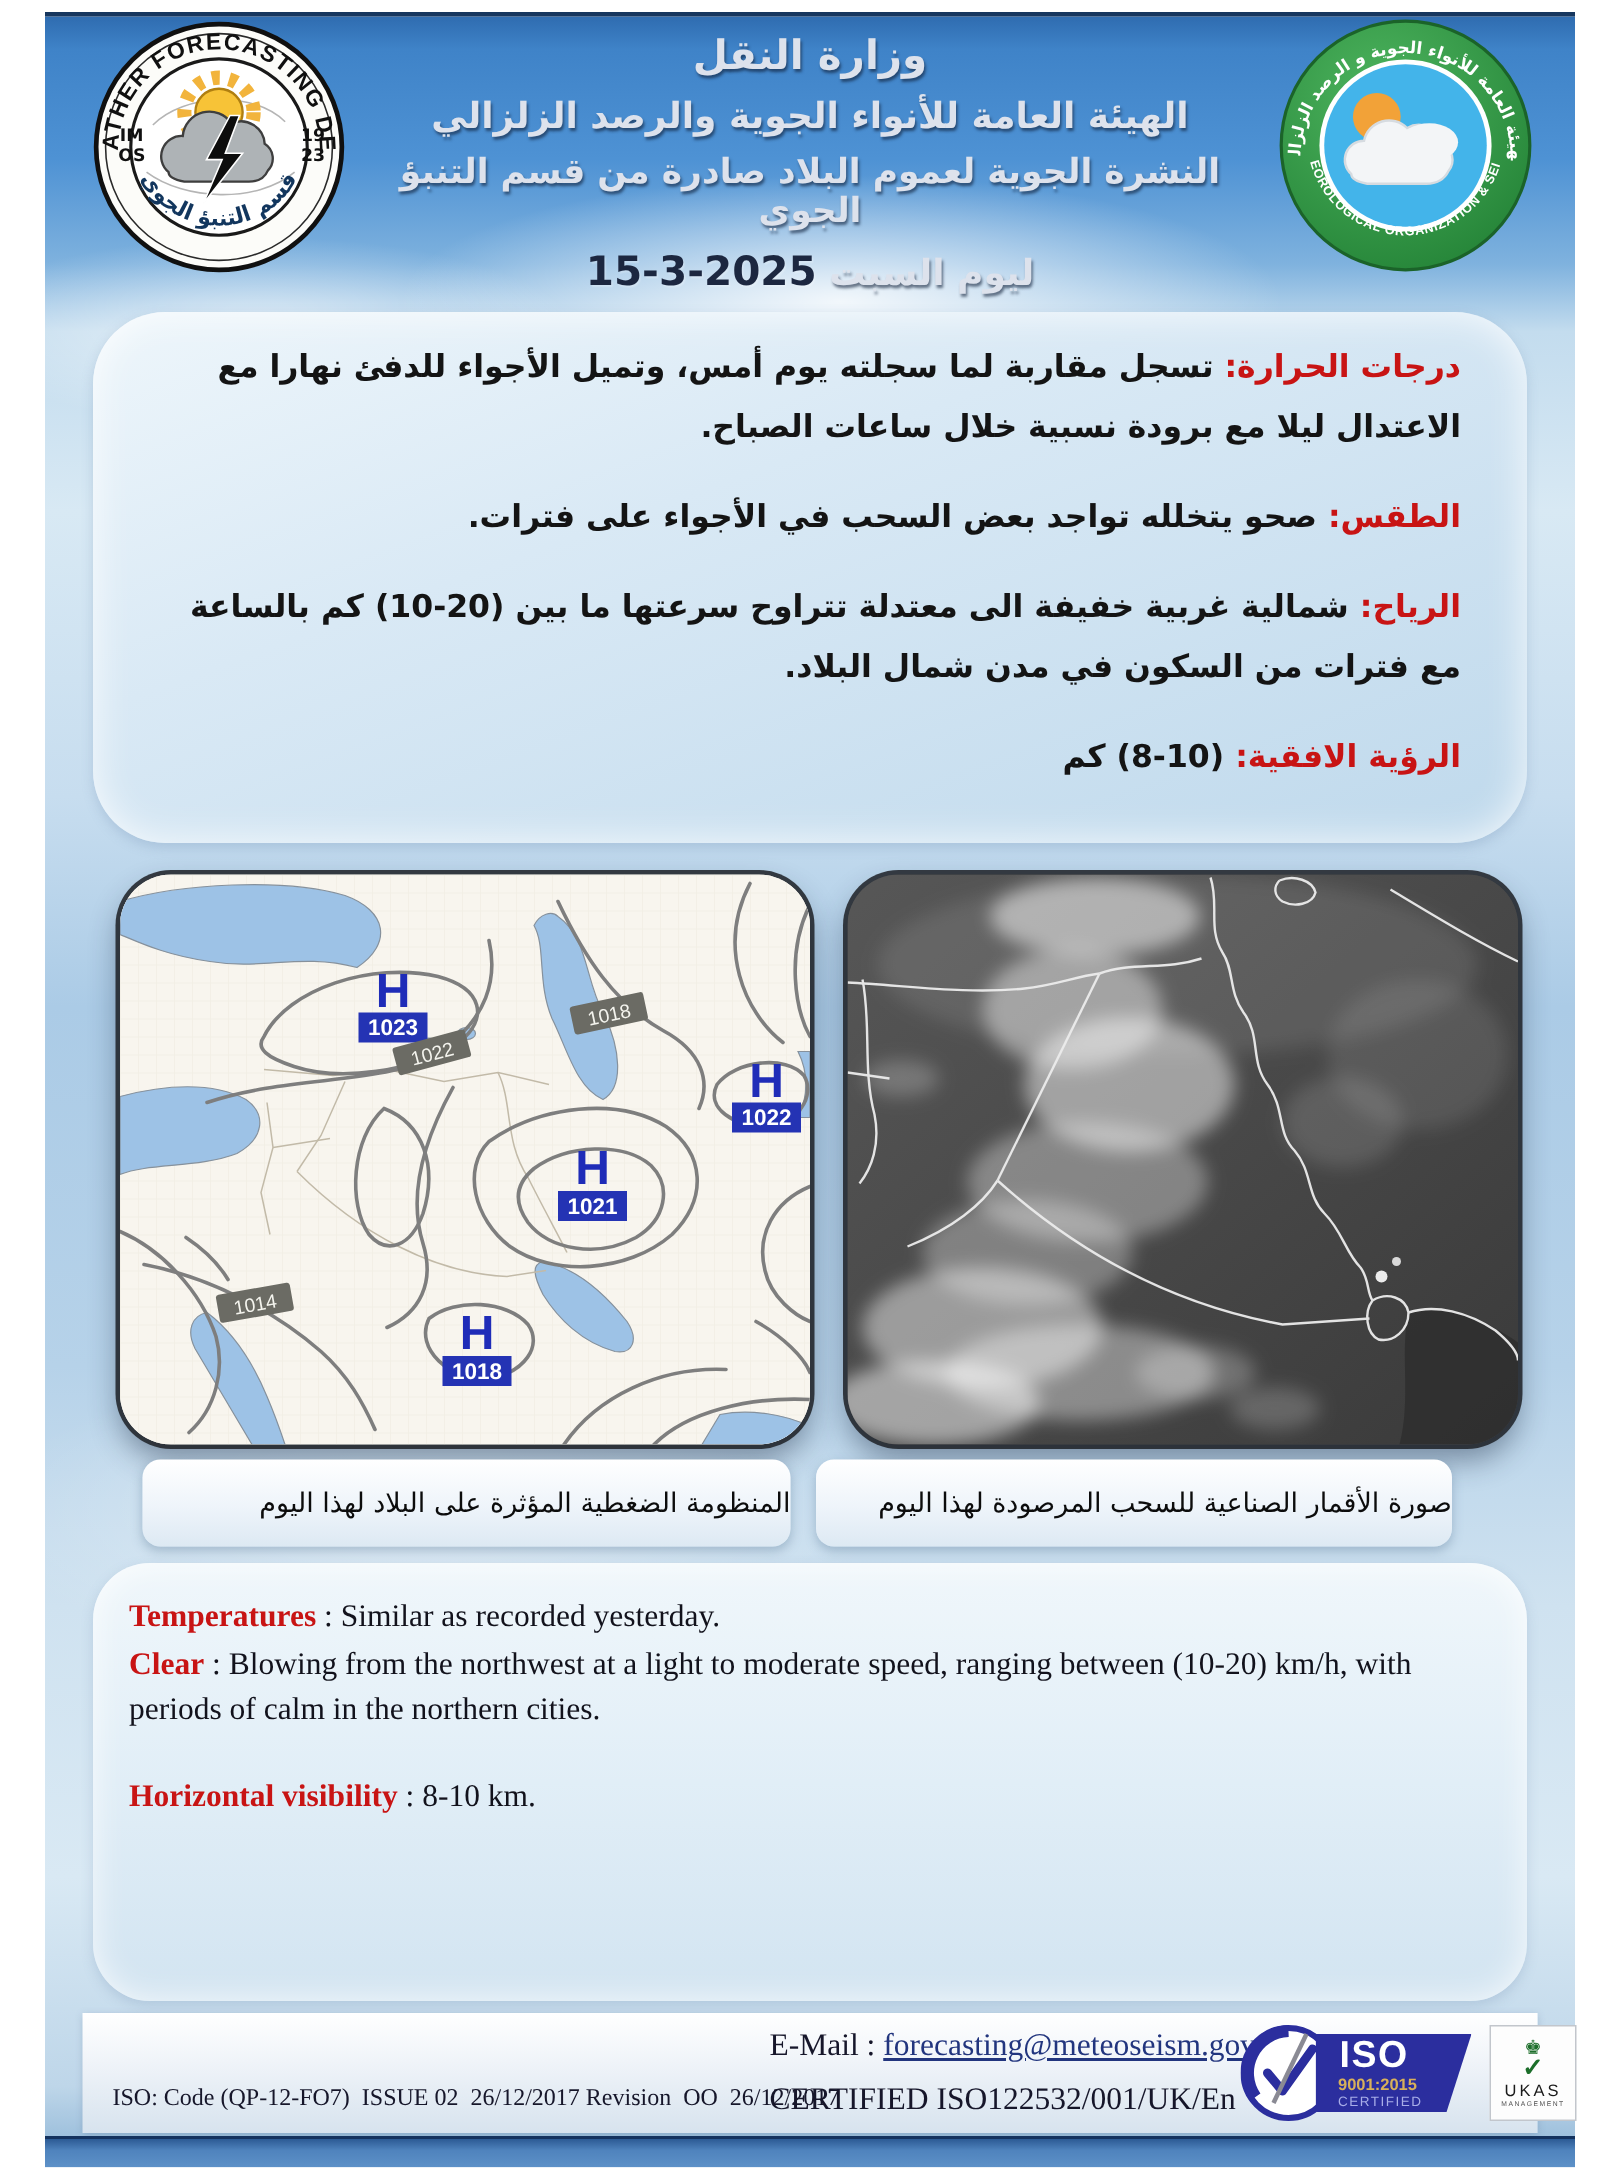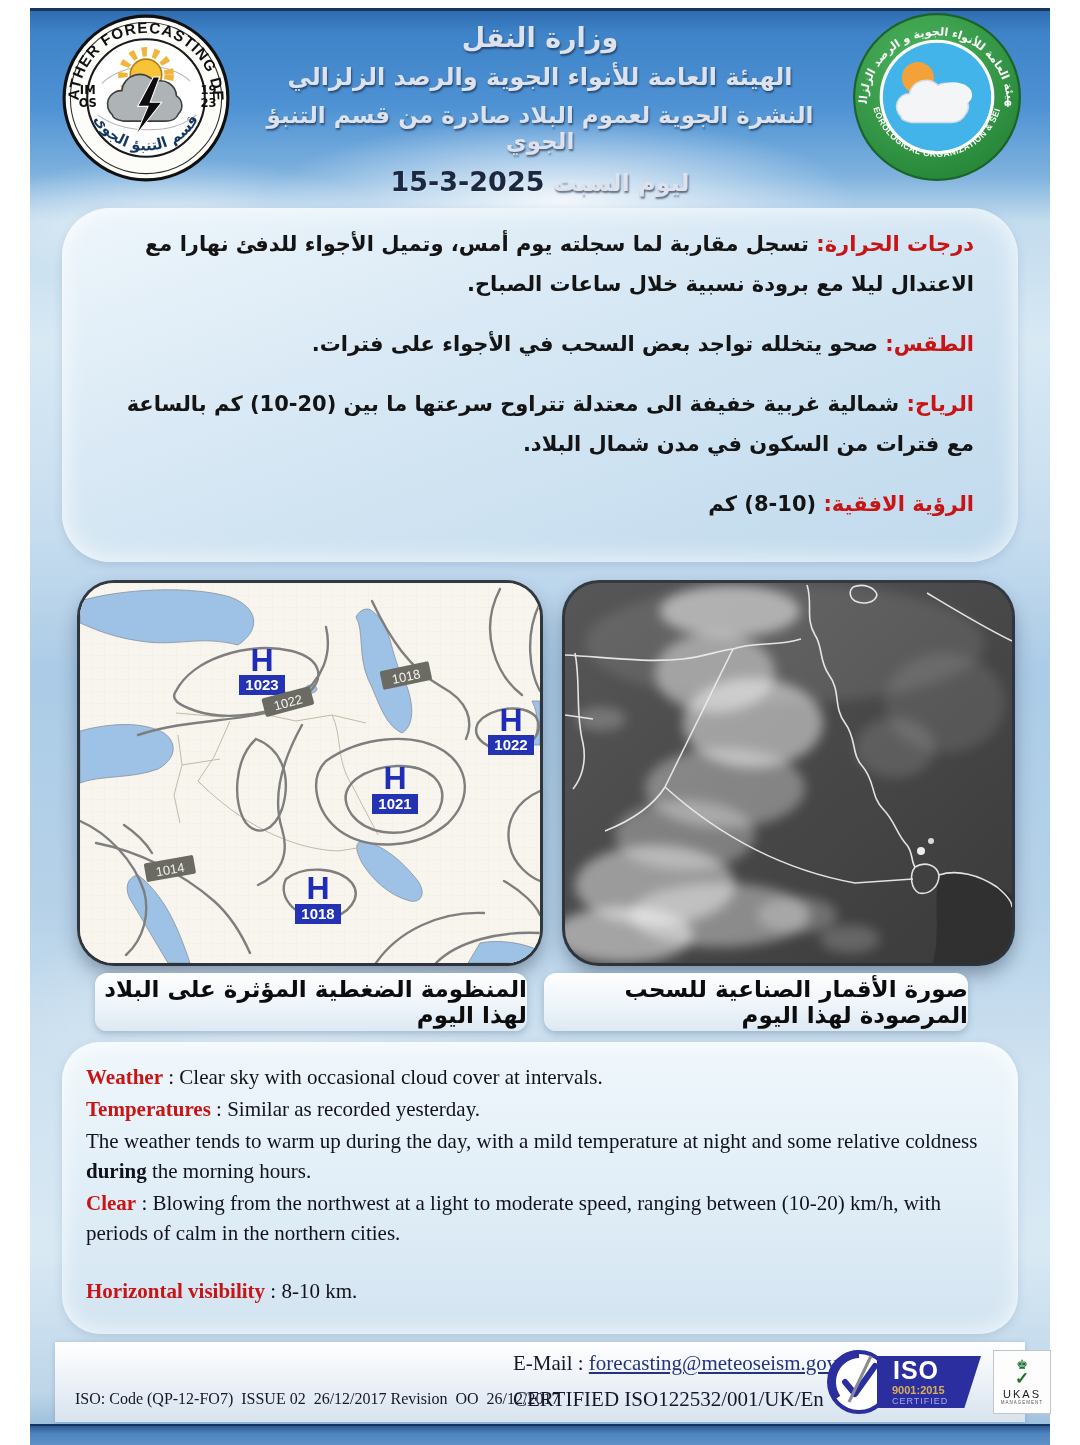--- a/index.html
+++ b/index.html
@@ -46,22 +46,22 @@
   .fa-label { color:#c81414; }
   
   .map { position:absolute; top:583px; height:380px; border-radius:34px; overflow:hidden;
     box-shadow: 0 0 0 3px rgba(33,36,42,.88), 0 10px 20px rgba(25,40,65,.45); }
   #map-pressure { left:80px; width:460px; background:#f8f5ee; }
   #map-satellite { left:565px; width:447px; background:#454545; }
   .map svg { display:block; width:100%; height:100%; }
   .caption { position:absolute; top:973px; height:58px; border-radius:12px; direction:rtl;
     background: linear-gradient(180deg,#ffffff 0%,#eef4fa 55%,#dde9f3 100%);
     box-shadow: 0 3px 7px rgba(90,120,150,.4);
-    display:flex; align-items:center; justify-content:flex-end;
-    font-size:23px; font-weight:bold; color:#0c0c0c; }
+    display:flex; align-items:center; justify-content:flex-start;
+    font-size:18px; font-weight:normal; color:#0c0c0c; }
   #caption-pressure { left:95px; width:432px; }
   #caption-satellite { left:544px; width:424px; }
   
   #panel-en {
     position:absolute; left:62px; top:1042px; width:956px; height:292px;
     border-radius:38px; padding:20px 26px 0 24px;
     background: linear-gradient(180deg,#f0f7fb 0%,#e1eef7 50%,#d2e4f1 100%);
     box-shadow: inset 0 0 22px rgba(255,255,255,.8), 0 3px 8px rgba(110,140,175,.25);
     font-family:"Liberation Serif", serif; font-size:21px; color:#12121c; line-height:30px;
   }
@@ -341,27 +341,21 @@
 
   <div class="caption" id="caption-pressure">
     <span>المنظومة الضغطية المؤثرة على البلاد لهذا اليوم</span>
   </div>
   <div class="caption" id="caption-satellite">
     <span>صورة الأقمار الصناعية للسحب المرصودة لهذا اليوم</span>
   </div>
 
   <div id="panel-en">
     <p class="en-p">
-      <span class="en-label">Weather</span><span> : Clear sky with occasional cloud cover at intervals.</span>
-    </p>
-    <p class="en-p">
       <span class="en-label">Temperatures</span><span>  : Similar as recorded yesterday.</span>
-    </p>
-    <p class="en-p">
-      <span>The weather tends to warm up during the day, with a mild temperature at night and some relative coldness </span><span class="en-bold">during</span><span> the morning hours.</span>
     </p>
     <p class="en-p">
       <span class="en-label">Clear</span><span> : Blowing from the northwest at a light to moderate speed, ranging between (10-20) km/h, with periods of calm in the northern cities.</span>
     </p>
     <p class="en-p" id="en-visibility">
       <span class="en-label">Horizontal visibility</span><span> : 8-10 km.</span>
     </p>
   </div>
 
   <div id="footer-bar">

